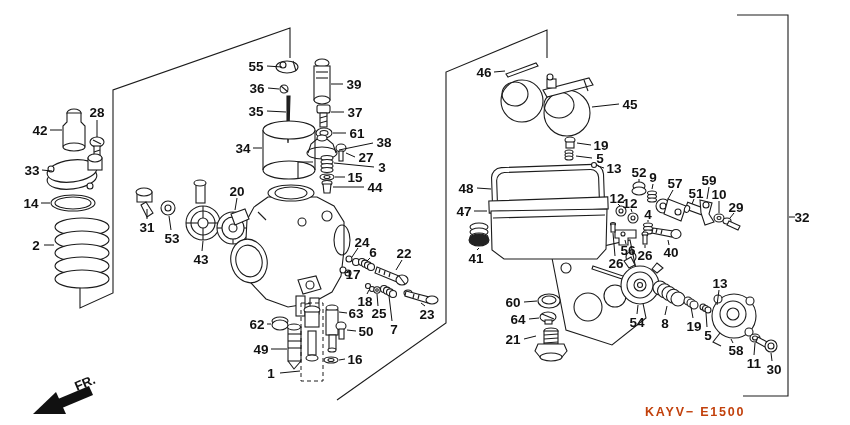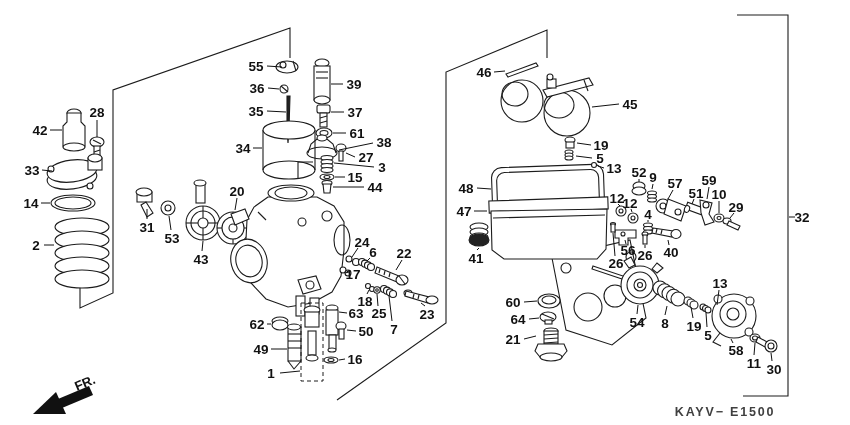--- a/index.html
+++ b/index.html
@@ -1,20 +1,20 @@
 <!DOCTYPE html>
 <html><head>
 <meta charset="utf-8">
 <style>
   html,body{margin:0;padding:0;background:#ffffff;}
   .canvas{position:relative;width:850px;height:425px;background:#ffffff;
           font-family:"Liberation Sans",sans-serif;overflow:hidden;}
   .canvas svg{position:absolute;left:0;top:0;}
-  .diagram-code{position:absolute;left:645px;top:405px;width:160px;text-align:center;
-          font-size:12.5px;font-weight:700;letter-spacing:1.8px;color:#404040;}
+  .diagram-code{position:absolute;left:645px;top:405px;width:160px;text-align:left;
+          font-size:12.5px;font-weight:700;letter-spacing:1.8px;color:#c2410c;}
 </style>
 </head>
 <body>
 
 <div class="canvas">
   <svg width="850" height="425" viewBox="0 0 850 425">
       <polyline points="80,279 80,308 113,293 113,90 290,28 290,58" fill="none" stroke="#1c1c1c" stroke-width="1.1"></polyline>
       <polyline points="337,400 446,323 446,72 547,30 547,58" fill="none" stroke="#1c1c1c" stroke-width="1.1"></polyline>
       <polyline points="737,15 788,15 788,396 743,396" fill="none" stroke="#1c1c1c" stroke-width="1.1"></polyline>
       <ellipse cx="74" cy="113" rx="7" ry="4" fill="#ffffff" stroke="#1c1c1c" stroke-width="1.1"></ellipse>

